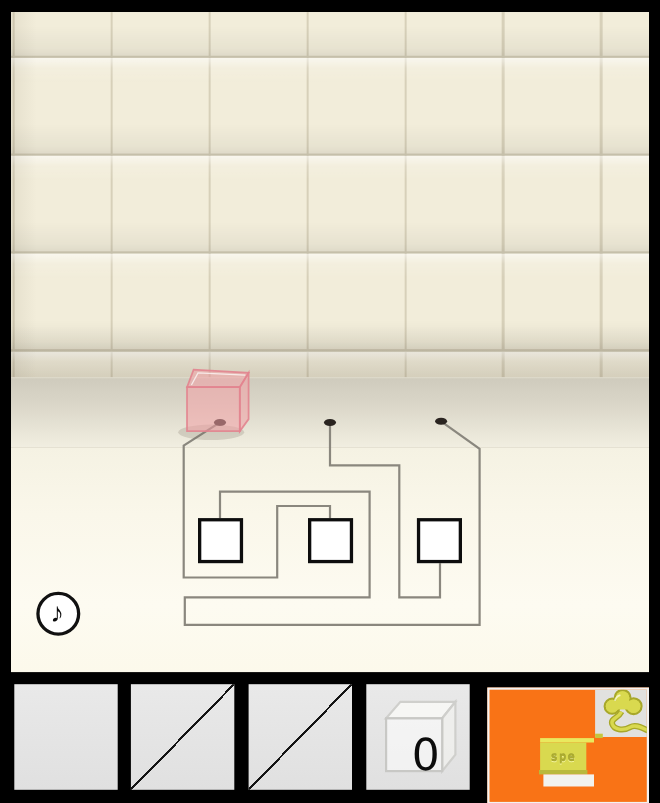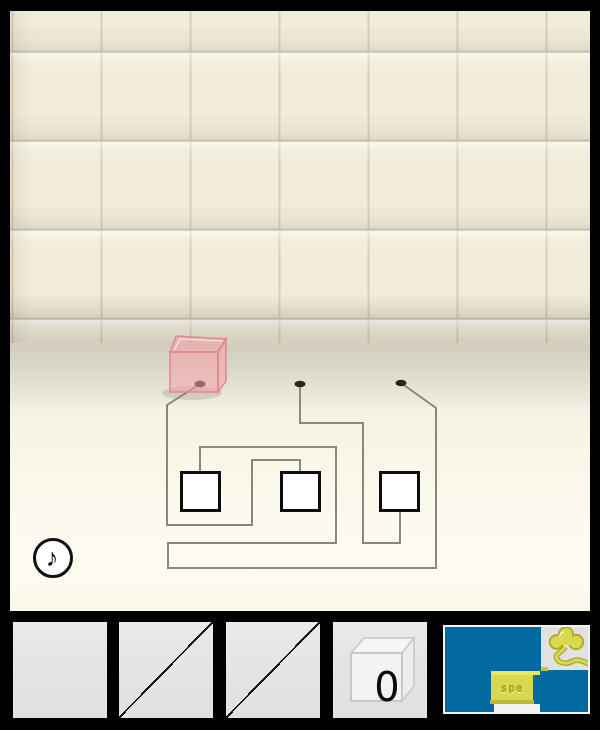--- a/index.html
+++ b/index.html
@@ -53,22 +53,22 @@
   .slot.crossed{
     background-image:linear-gradient(to bottom right, transparent 49.2%, #151515 49.2%, #151515 50.6%, transparent 50.6%),
                      linear-gradient(180deg,#e9e9e9,#e0e0e0);
   }
   #slot1{left:13px;} #slot2{left:119px;} #slot3{left:226px;} #slot4{left:333px;}
   .cube-count{
     position:absolute;left:40px;top:46px;width:28px;text-align:center;
     font-size:40px;line-height:38px;color:#0c0c0c;
   }
   .item-view{
-    position:absolute;left:443px;top:625px;width:147px;height:89px;
-    background:#0369a1;border:2px solid #f2f2f2;box-sizing:border-box;overflow:hidden;
+    position:absolute;left:443px;top:625px;width:147px;height:106px;
+    background:#f97316;border:2px solid #f2f2f2;box-sizing:border-box;overflow:hidden;
   }
   .slot6-patch{
     position:absolute;left:96px;top:-1px;width:48px;height:44px;background:#e1e1df;overflow:visible;
   }
   .plate{position:absolute;left:46px;top:44px;width:50px;height:45px;}
   .plate .topbar{position:absolute;left:0;top:0;width:49px;height:4px;background:var(--gold-bright,#e9e95e);}
   .plate .body{
     position:absolute;left:0;top:4px;width:42px;height:26px;background:var(--gold,#d9d94f);
     display:flex;align-items:center;justify-content:center;
     font-family:"DejaVu Sans Mono",monospace;font-size:11px;font-weight:bold;letter-spacing:1px;

